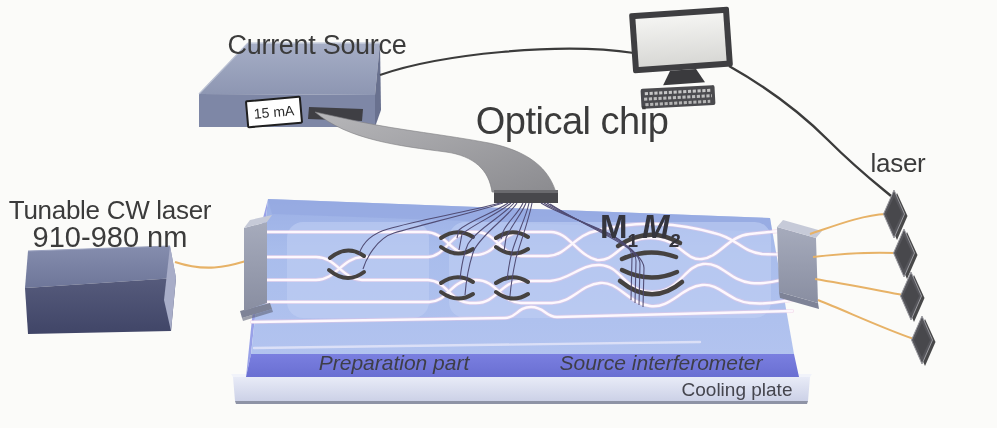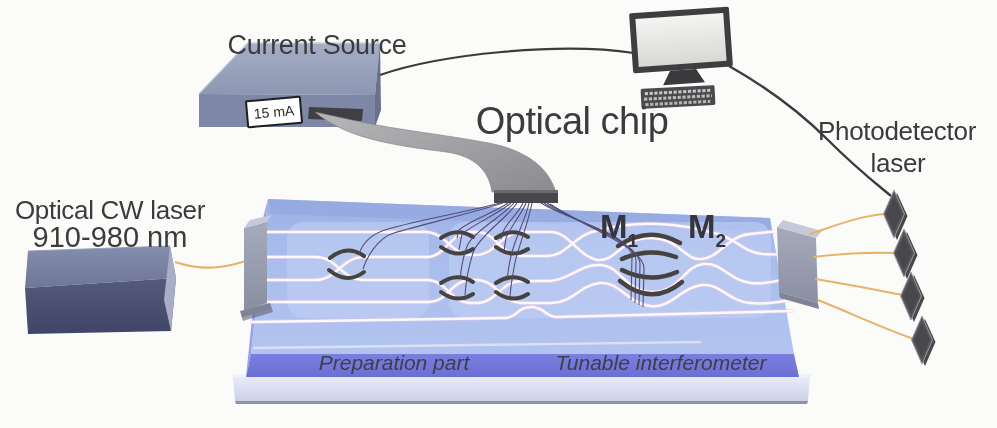--- a/index.html
+++ b/index.html
@@ -222,21 +222,21 @@
       <polygon points="922,323 930,340 922,357 914,340" fill="#3f3f43" opacity="0.6"></polygon>
     </g>
   </g>
 </svg>
 
 <span class="lbl lbl-device center" style="left:317px;top:10px;margin-top:20px;">Current Source</span>
 <div class="display-box">
       <span>15 mA</span>
     </div>
 <span class="lbl lbl-title center" style="left:528px;top:100px;margin-left:44px;">Optical chip</span>
-<span class="lbl lbl-device center" style="left:110px;top:195px;font-size:26px;">Optical CW laser</span>
+<span class="lbl lbl-device center" style="left:110px;top:195px;font-size:26px;">Tunable CW laser</span>
 <span class="lbl lbl-sub center" style="left:110px;top:221px;">910-980 nm</span>
-<span class="lbl lbl-pd center" style="left:897px;top:116px;">Photodetector</span>
 <span class="lbl lbl-pd center" style="left:898px;top:148px;">laser</span>
 <span class="mlbl" style="left:600px;top:208px;"><span>M</span><span class="msub">1</span></span>
-<span class="mlbl" style="left:688px;top:208px;"><span>M</span><span class="msub">2</span></span>
+<span class="mlbl" style="left:642px;top:208px;font-style:italic;"><span>M</span><span class="msub">2</span></span>
 <span class="lbl lbl-italic center" style="left:394px;top:327px;">Preparation part</span>
-<span class="lbl lbl-italic center" style="left:661px;top:327px;">Tunable interferometer</span>
+<span class="lbl lbl-italic center" style="left:661px;top:327px;">Source interferometer</span>
+<span class="lbl lbl-cool center" style="left:737px;top:379px;">Cooling plate</span>
 </div>
 
 </body></html>

